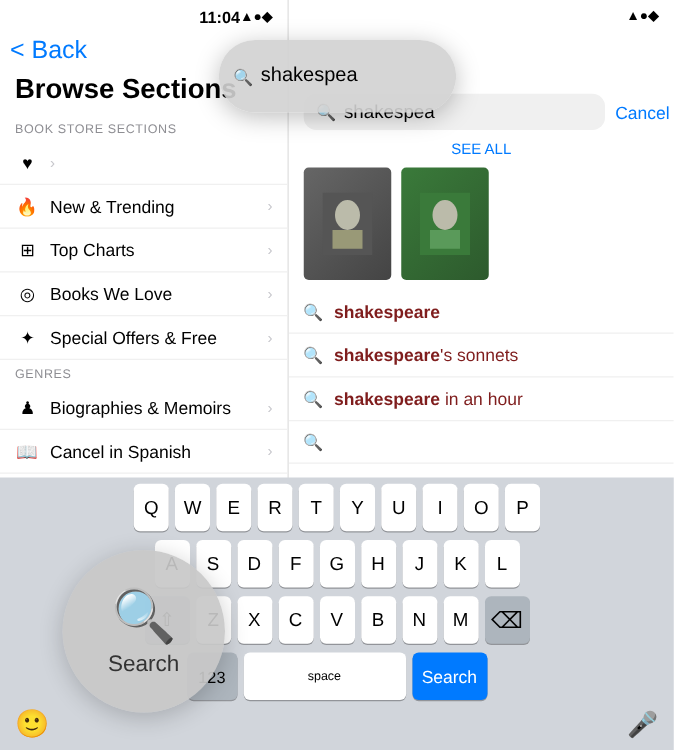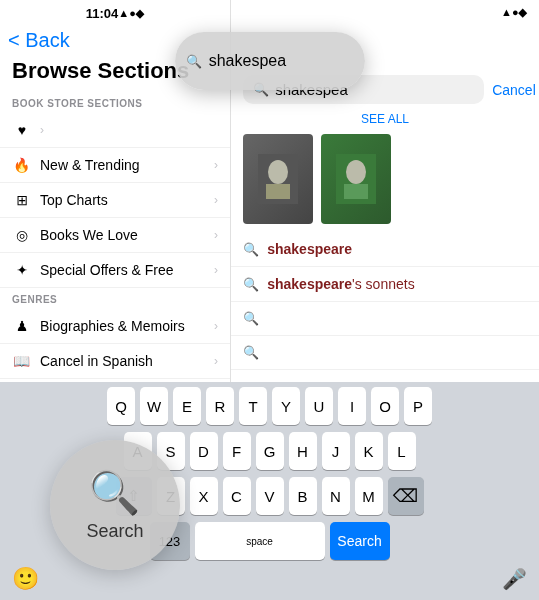--- a/index.html
+++ b/index.html
@@ -18,21 +18,21 @@
       height: 600px;
       background: #fff;
       display: flex;
       flex-direction: column;
       border-right: 1px solid #e0e0e0;
       position: relative;
     }
 
     .status-bar {
       display: flex;
-      justify-content: center;
+      justify-content: flex-end;
       align-items: center;
       padding: 6px 12px 4px;
       font-size: 12px;
       font-weight: 600;
     }
     .status-time { font-weight: 700; font-size: 13px; }
     .status-icons { display: flex; gap: 4px; align-items: center; font-size: 11px; }
 
     .back-btn {
       padding: 4px 8px;
@@ -44,21 +44,21 @@
     .page-title {
       padding: 2px 12px 8px;
       font-size: 22px;
       font-weight: 700;
       color: #000;
     }
 
     .section-label {
       padding: 6px 12px 4px;
       font-size: 10px;
-      font-weight: 700;
+      font-weight: 400;
       color: #8e8e93;
       letter-spacing: 0.5px;
       text-transform: uppercase;
     }
 
     .menu-item {
       display: flex;
       align-items: center;
       padding: 9px 12px;
       border-bottom: 1px solid #f0f0f0;
@@ -417,20 +417,21 @@
   <div class="suggestion-item">
     <span class="s-icon">🔍</span>
     <span class="suggestion-text"><span class="bold">shakespeare</span></span>
   </div>
   <div class="suggestion-item">
     <span class="s-icon">🔍</span>
     <span class="suggestion-text"><span class="bold">shakespeare</span>'s sonnets</span>
   </div>
   <div class="suggestion-item">
     <span class="s-icon">🔍</span>
+    <span class="suggestion-text"><span class="bold">shakespeare</span> in an hour</span>
   </div>
   <div class="suggestion-item">
     <span class="s-icon">🔍</span>
   </div>
 
   <div class="keyboard">
     <div class="key-row">
       <div class="key">Q</div>
       <div class="key">W</div>
       <div class="key">E</div>

